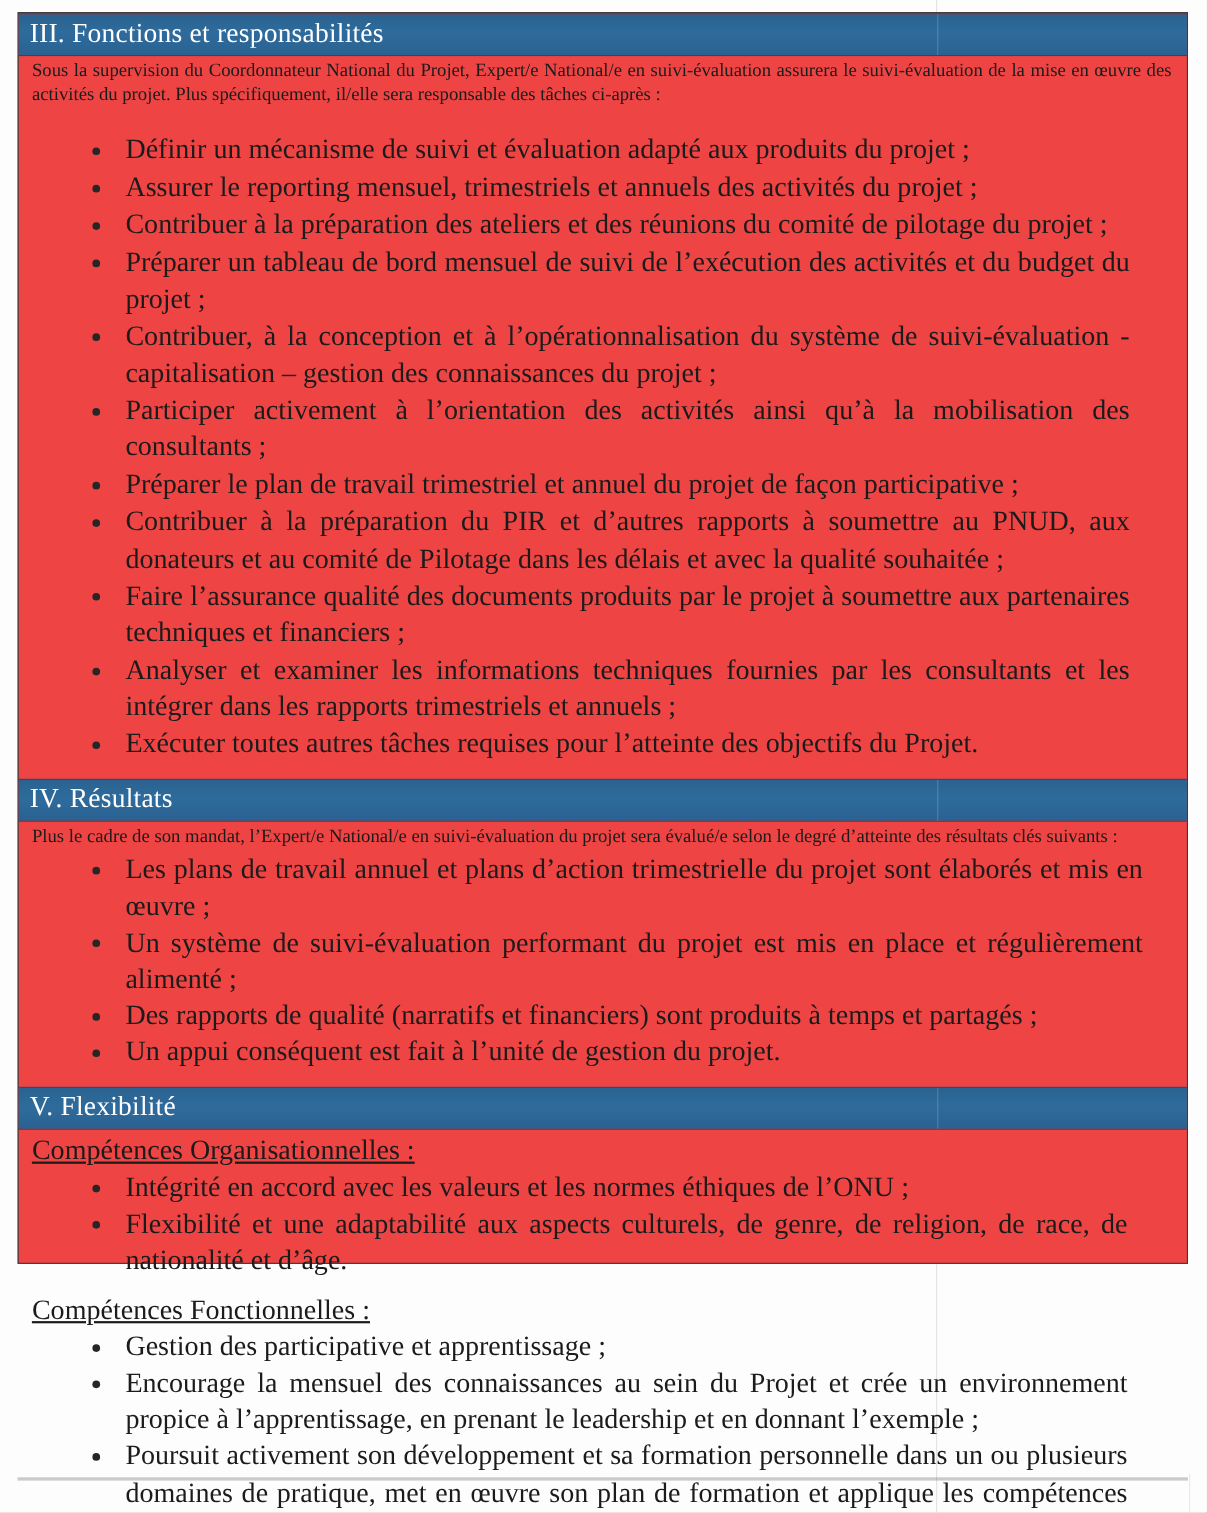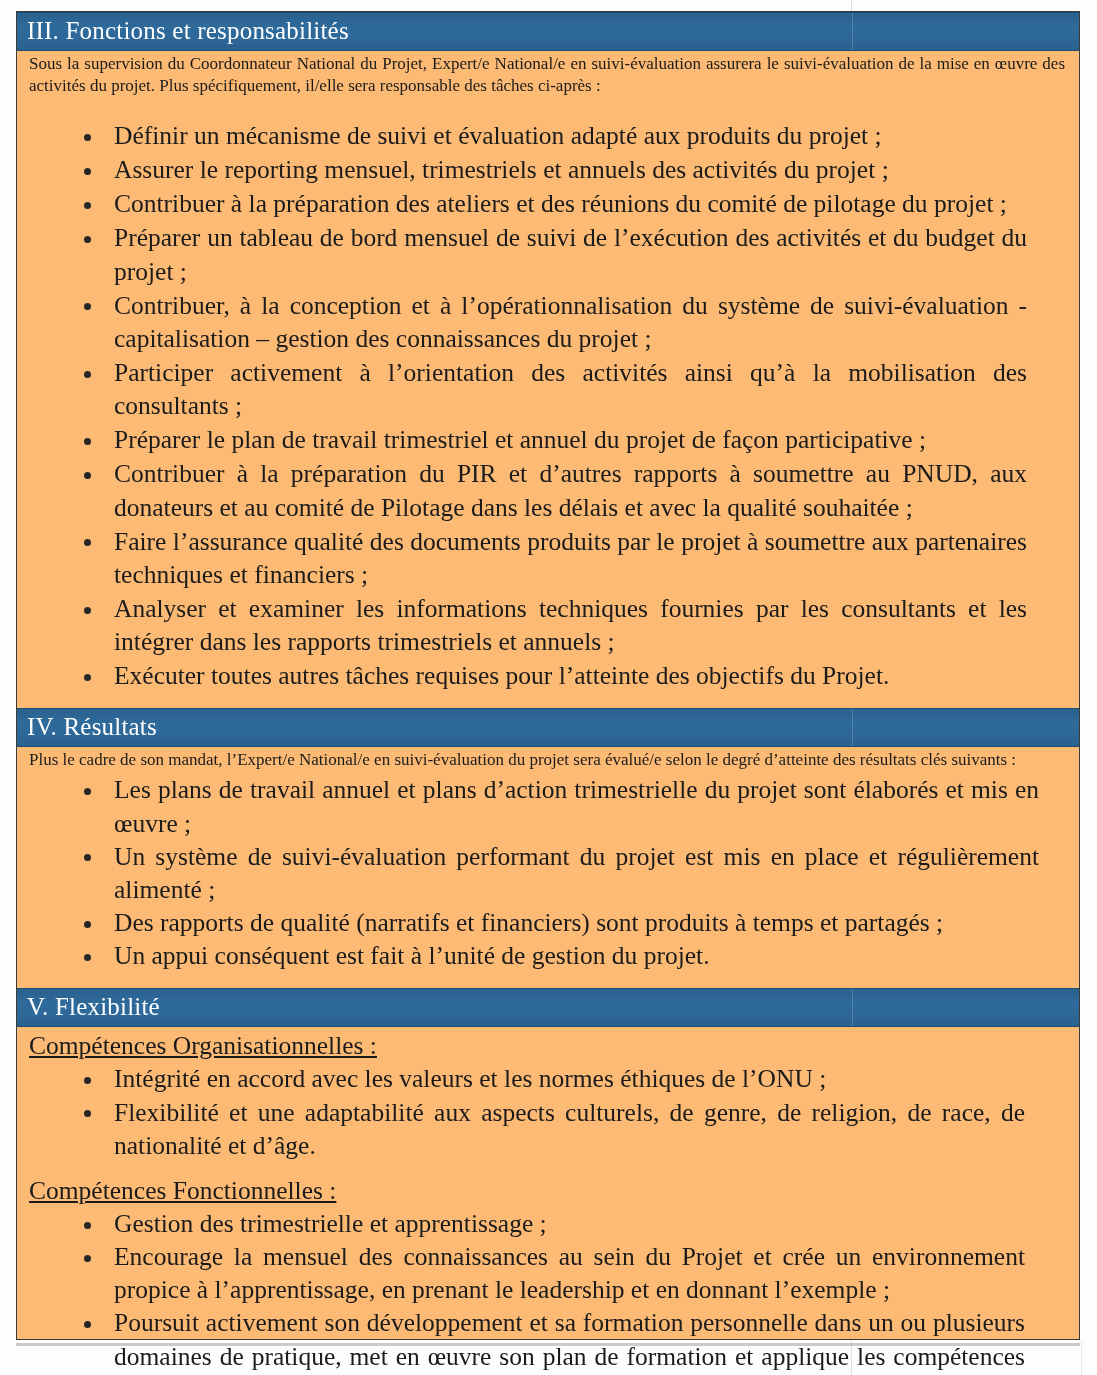--- a/index.html
+++ b/index.html
@@ -23,24 +23,24 @@
     height: 1375px;
     background: #fdfdfd;
   }
 
   
   .doc-frame {
     position: absolute;
     left: 16px;
     top: 11px;
     width: 1064px;
-    height: 1329px;
+    height: 1138px;
     border: 1.6px solid #3a3a3a;
     box-sizing: border-box;
-    background: #fdba74;
+    background: #ef4444;
   }
 
   
   .scan-line {
     position: absolute;
     left: 851px;
     top: 0;
     width: 1px;
     height: 1375px;
     background: rgba(120,120,130,0.20);
@@ -242,21 +242,21 @@
           </li>
         <li>
             <span class="li-text">Flexibilité et une adaptabilité aux aspects culturels, de genre, de religion, de race, de nationalité et d’âge.</span>
           </li>
       </ul>
 
       <p class="sub-head">Compétences Fonctionnelles :</p>
 
       <ul class="bullets list-v">
         <li>
-            <span class="li-text">Gestion des trimestrielle et apprentissage ;</span>
+            <span class="li-text">Gestion des participative et apprentissage ;</span>
           </li>
         <li>
             <span class="li-text">Encourage la mensuel des connaissances au sein du Projet et crée un environnement propice à l’apprentissage, en prenant le leadership et en donnant l’exemple ;</span>
           </li>
         <li>
             <span class="li-text">Poursuit activement son développement et sa formation personnelle dans un ou plusieurs domaines de pratique, met en œuvre son plan de formation et applique les compétences nouvellement acquises.</span>
           </li>
       </ul>
 
     </div>

